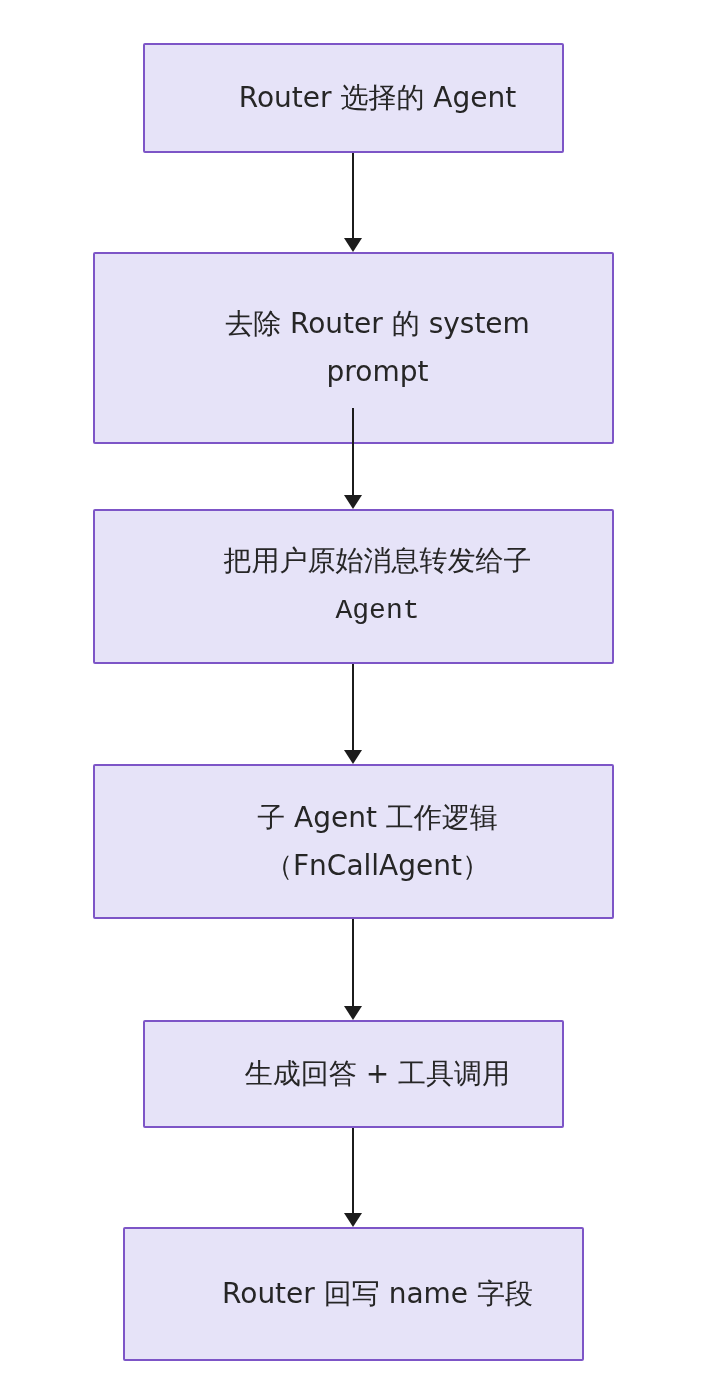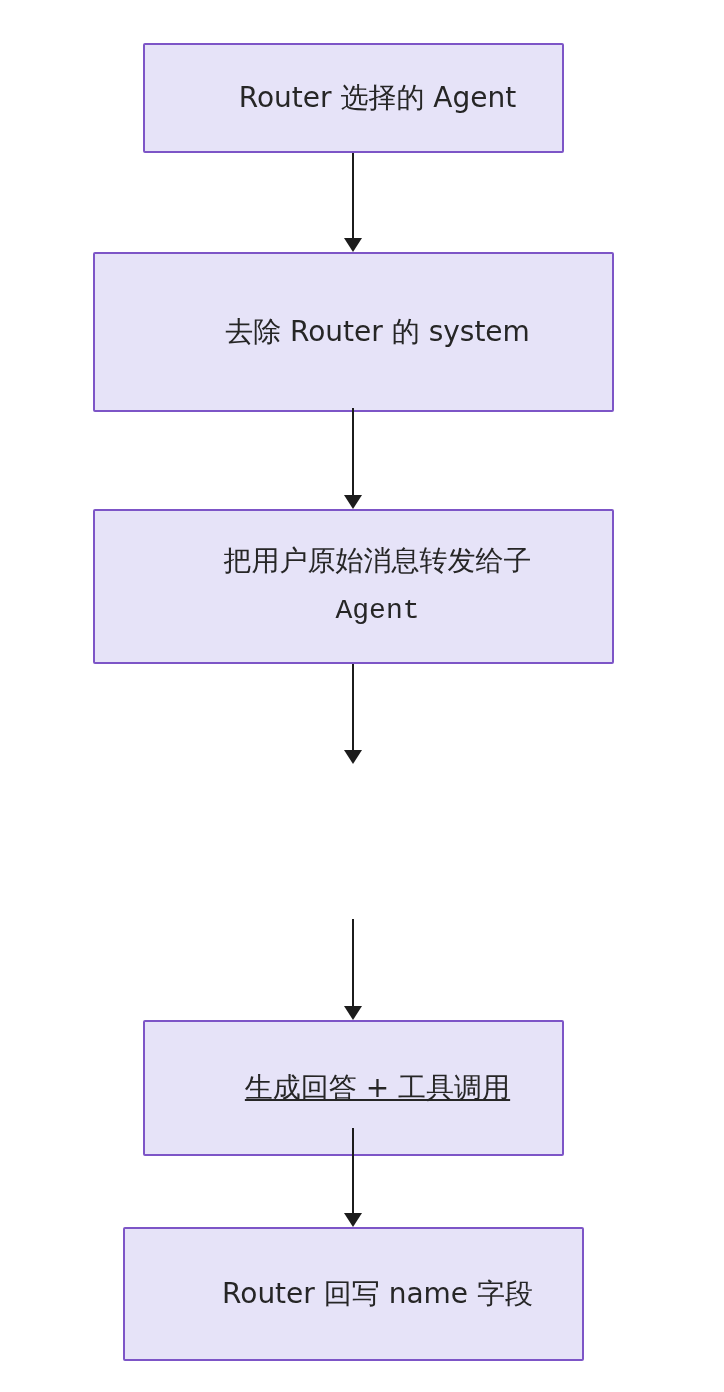--- a/index.html
+++ b/index.html
@@ -28,24 +28,24 @@
     color: var(--text-color, #262626);
     font-size: 28px;
     text-align: center;
     padding-left: 48px;
   }
   .node-line {
     line-height: 48px;
     white-space: nowrap;
   }
   .node-1 { left: 143px; top: 43px;   width: 421px; height: 110px; }
-  .node-2 { left: 93px;  top: 252px;  width: 521px; height: 160px; }
+  .node-2 { left: 93px;  top: 252px;  width: 521px; height: 192px; }
   .node-3 { left: 93px;  top: 509px;  width: 521px; height: 155px; font-family: Liberation Mono, monospace; }
   .node-4 { left: 93px;  top: 764px;  width: 521px; height: 155px; }
-  .node-5 { left: 143px; top: 1020px; width: 421px; height: 136px; text-decoration: underline; }
+  .node-5 { left: 143px; top: 1020px; width: 421px; height: 108px; }
   .node-6 { left: 123px; top: 1227px; width: 461px; height: 134px; }
 
   .edge {
     position: absolute;
     left: 344px;
     width: 18px;
   }
   .edge-line {
     position: absolute;
     left: 8px;
@@ -79,37 +79,42 @@
     <div class="node-line">Router 选择的 Agent</div>
   </div>
 
   <div class="edge edge-1">
     <div class="edge-line"></div>
     <div class="edge-head"></div>
   </div>
 
   <div class="node node-2">
     <div class="node-line">去除 Router 的 system</div>
+    <div class="node-line">prompt</div>
   </div>
 
   <div class="edge edge-2">
     <div class="edge-line"></div>
     <div class="edge-head"></div>
   </div>
 
   <div class="node node-3">
     <div class="node-line">把用户原始消息转发给子</div>
     <div class="node-line">Agent</div>
   </div>
 
   <div class="edge edge-3">
     <div class="edge-line"></div>
     <div class="edge-head"></div>
   </div>
 
+  <div class="node node-4">
+    <div class="node-line">子 Agent 工作逻辑</div>
+    <div class="node-line">（FnCallAgent）</div>
+  </div>
 
   <div class="edge edge-4">
     <div class="edge-line"></div>
     <div class="edge-head"></div>
   </div>
 
   <div class="node node-5">
     <div class="node-line">生成回答 + 工具调用</div>
   </div>
 

